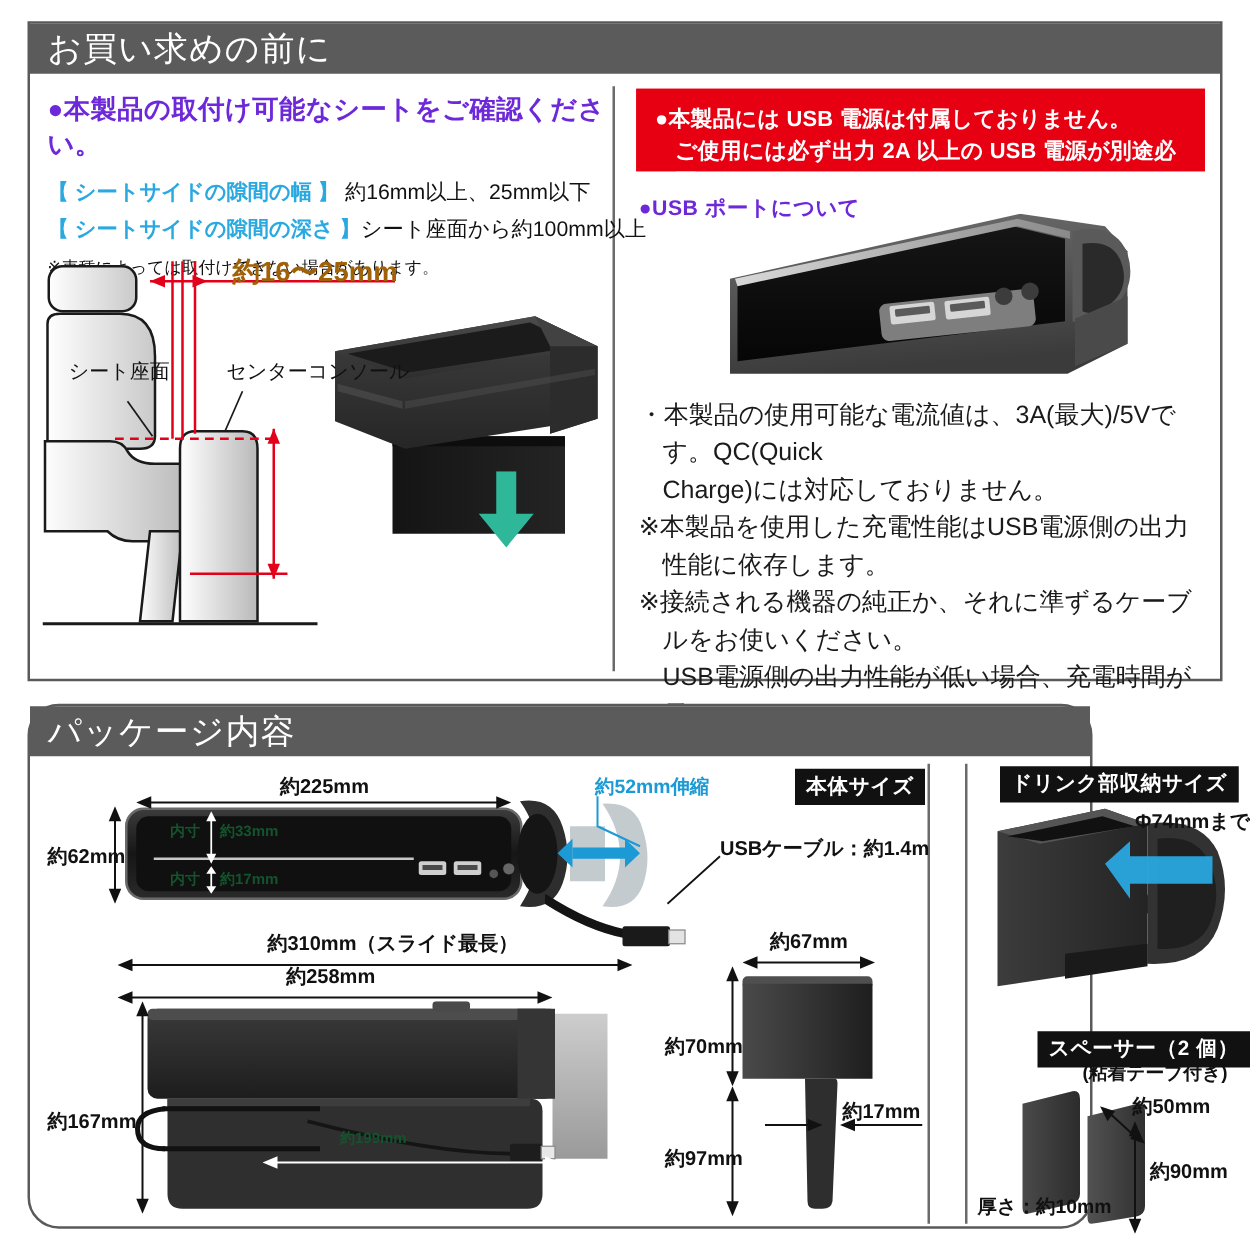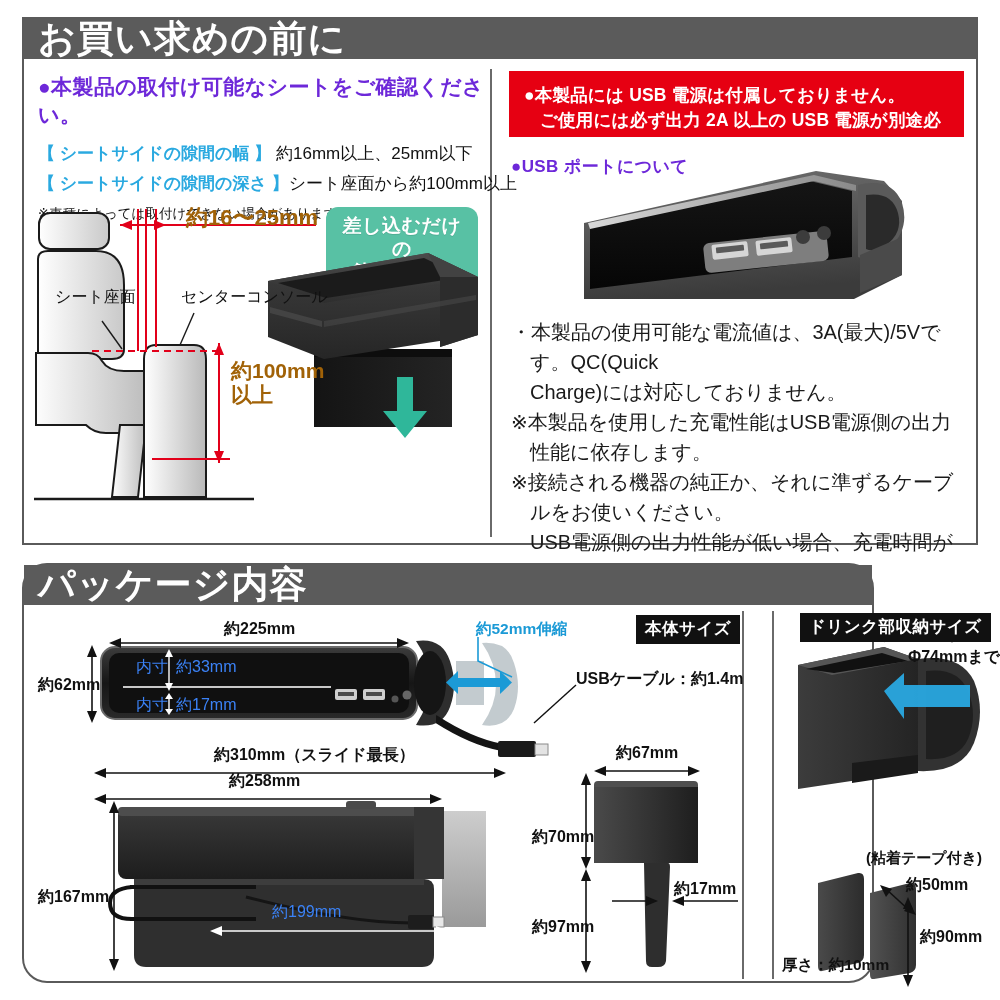--- a/index.html
+++ b/index.html
@@ -13,21 +13,21 @@
   }
   .page{position:absolute;inset:0;}
 
   
   .panel{position:absolute;border:2px solid #5a5a5a;background:#fff;box-sizing:border-box;}
   .sec-head{
     position:absolute;left:0;top:0;height:40px;width:100%;
     background:#5b5b5b;color:#fff;
     display:flex;align-items:center;
     box-sizing:border-box;padding-left:14px;
-    font-size:37px;font-weight:700;letter-spacing:1px;
+    font-size:27px;font-weight:400;letter-spacing:1px;
   }
   .sec-body{position:absolute;left:0;right:0;top:40px;bottom:0;}
 
   
   #top-panel{left:22px;top:17px;width:956px;height:528px;}
   .vdiv{position:absolute;width:2px;background:#6a6a6a;}
 
   .bullet-h{
     font-size:21px;font-weight:700;color:#6d28d9;letter-spacing:.4px;
   }
@@ -59,21 +59,21 @@
   .redtxt{color:#a16207;font-weight:700;}
 
   
   #bot-panel{left:22px;top:563px;width:852px;height:420px;border-radius:25px;}
 
   .blk-label{
     position:absolute;background:#111;color:#fff;font-weight:700;
     font-size:16.5px;padding:3px 9px 4px;letter-spacing:.5px;white-space:nowrap;
   }
   .dim{position:absolute;font-size:16px;font-weight:700;color:#111;white-space:nowrap;}
-  .dim-w{position:absolute;font-size:16px;font-weight:400;color:#3b82f6;white-space:nowrap;}
+  .dim-w{position:absolute;font-size:12px;font-weight:700;color:#14532d;white-space:nowrap;}
   .dim-blue{position:absolute;font-size:15.5px;font-weight:700;color:#1b9ad6;white-space:nowrap;}
   .small-lab{position:absolute;font-size:15px;font-weight:700;color:#111;white-space:nowrap;}
 </style>
 </head>
 <body>
 
 <div class="page">
 
   <div class="panel" id="top-panel">
     <div class="sec-head">お買い求めの前に</div>
@@ -87,24 +87,20 @@
         <div class="spec-line" style="margin-top:13px;">
           <span class="spec-key">【 シートサイドの隙間の幅 】</span>
           <span>約16mm以上、25mm以下</span>
         </div>
         <div class="spec-line" style="margin-top:7px;">
           <span class="spec-key">【 シートサイドの隙間の深さ 】</span><span>シート座面から約100mm以上</span>
         </div>
         <div class="note-sm" style="margin-top:10px;">※車種によっては取付けできない場合があります。</div>
       </div>
 
-      <div class="badge" style="left:302px;top:148px;width:152px;">
-        <span>差し込むだけの</span><br>
-        <span>簡単取付け</span>
-      </div>
 
       <div class="ill" style="left:240px;top:178px;width:220px;height:200px;">
         <svg width="220" height="200" viewBox="0 0 220 200">
           <defs>
             <linearGradient id="gTop" x1="0" y1="0" x2="0" y2="1">
               <stop offset="0" stop-color="#4b4b4b"></stop>
                 <stop offset="1" stop-color="#2e2e2e"></stop>
             </linearGradient>
             <linearGradient id="gFace" x1="0" y1="0" x2="0" y2="1">
               <stop offset="0" stop-color="#3f3f3f"></stop>
@@ -180,24 +176,20 @@
           <line x1="185" y1="162" x2="185" y2="282" stroke="#e2001a" stroke-width="2"></line>
           <path d="M185 162 l-5 12 h10 Z" fill="#e2001a"></path>
           <path d="M185 282 l-5 -12 h10 Z" fill="#e2001a"></path>
           <line x1="118" y1="278" x2="196" y2="278" stroke="#e2001a" stroke-width="2"></line>
 
           <line x1="68" y1="140" x2="88" y2="168" stroke="#1a1a1a" stroke-width="1.4"></line>
           <line x1="160" y1="132" x2="146" y2="164" stroke="#1a1a1a" stroke-width="1.4"></line>
         </svg>
       </div>
       <div class="redtxt" style="position:absolute;left:162px;top:144px;font-size:22px;">約16〜25mm</div>
-      <div class="redtxt" style="position:absolute;left:207px;top:300px;font-size:21px;line-height:1.14;">
-        <span>約100mm</span><br>
-        <span>以上</span>
-      </div>
       <div style="position:absolute;left:31px;top:228px;font-size:16px;color:#111;">シート座面</div>
       <div style="position:absolute;left:157px;top:228px;font-size:16px;color:#111;">センターコンソール</div>
 
       <div class="redbox" style="left:485px;top:12px;width:455px;height:66px;">
         <span>●本製品には USB 電源は付属しておりません。</span>
         <span class="l2">ご使用には必ず出力 2A 以上の USB 電源が別途必要です。</span>
       </div>
 
       <div class="bullet-h" style="position:absolute;left:487px;top:96px;font-size:17px;">●USB ポートについて</div>
 
@@ -491,20 +483,21 @@
 
           <g fill="#29a8e0">
             <path d="M92 48 L112 30 L112 42 L178 42 L178 64 L112 64 L112 76 Z" opacity=".95"></path>
           </g>
 
           <path d="M60 120 L126 112 L126 130 L60 140 Z" fill="#1a1a1a"></path>
         </svg>
       </div>
       <div class="dim" style="left:884px;top:42px;">Φ74mmまで</div>
 
+      <div class="blk-label" style="left:806px;top:220px;">スペーサー（2 個）</div>
       <div class="small-lab" style="left:842px;top:244px;">(粘着テープ付き)</div>
 
       <div class="ill" style="left:790px;top:266px;width:130px;height:108px;">
         <svg width="130" height="108" viewBox="0 0 130 108">
           <defs>
             <linearGradient id="spA" x1="0" y1="0" x2="1" y2="0">
               <stop offset="0" stop-color="#4a4a4a"></stop>
                 <stop offset="1" stop-color="#2c2c2c"></stop>
             </linearGradient>
             <linearGradient id="spB" x1="0" y1="0" x2="1" y2="0">

